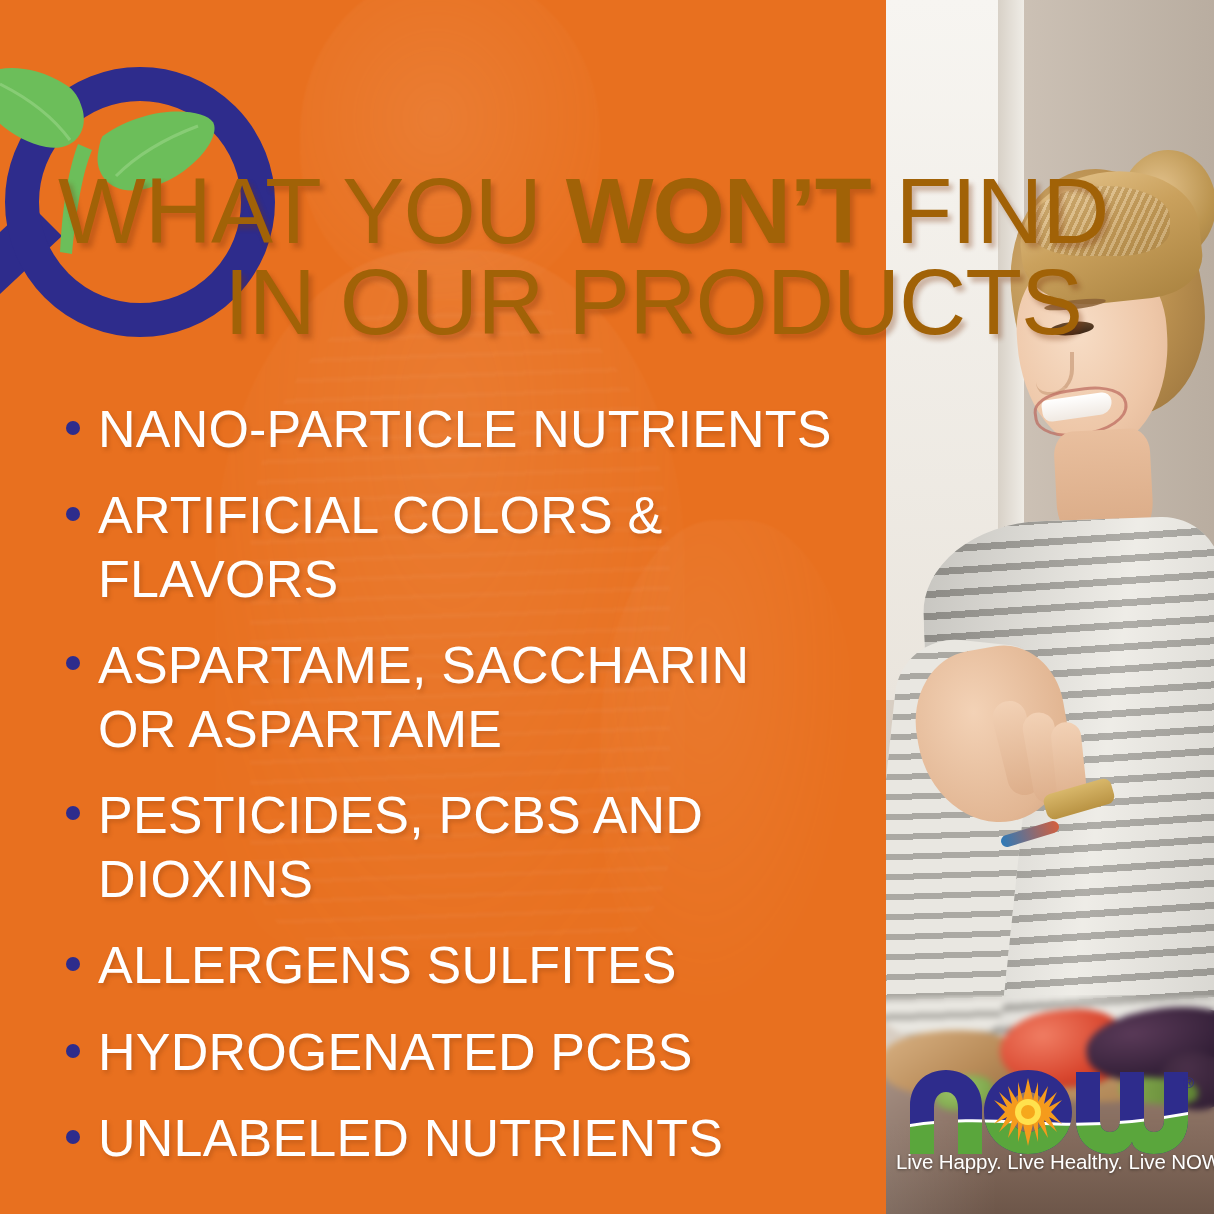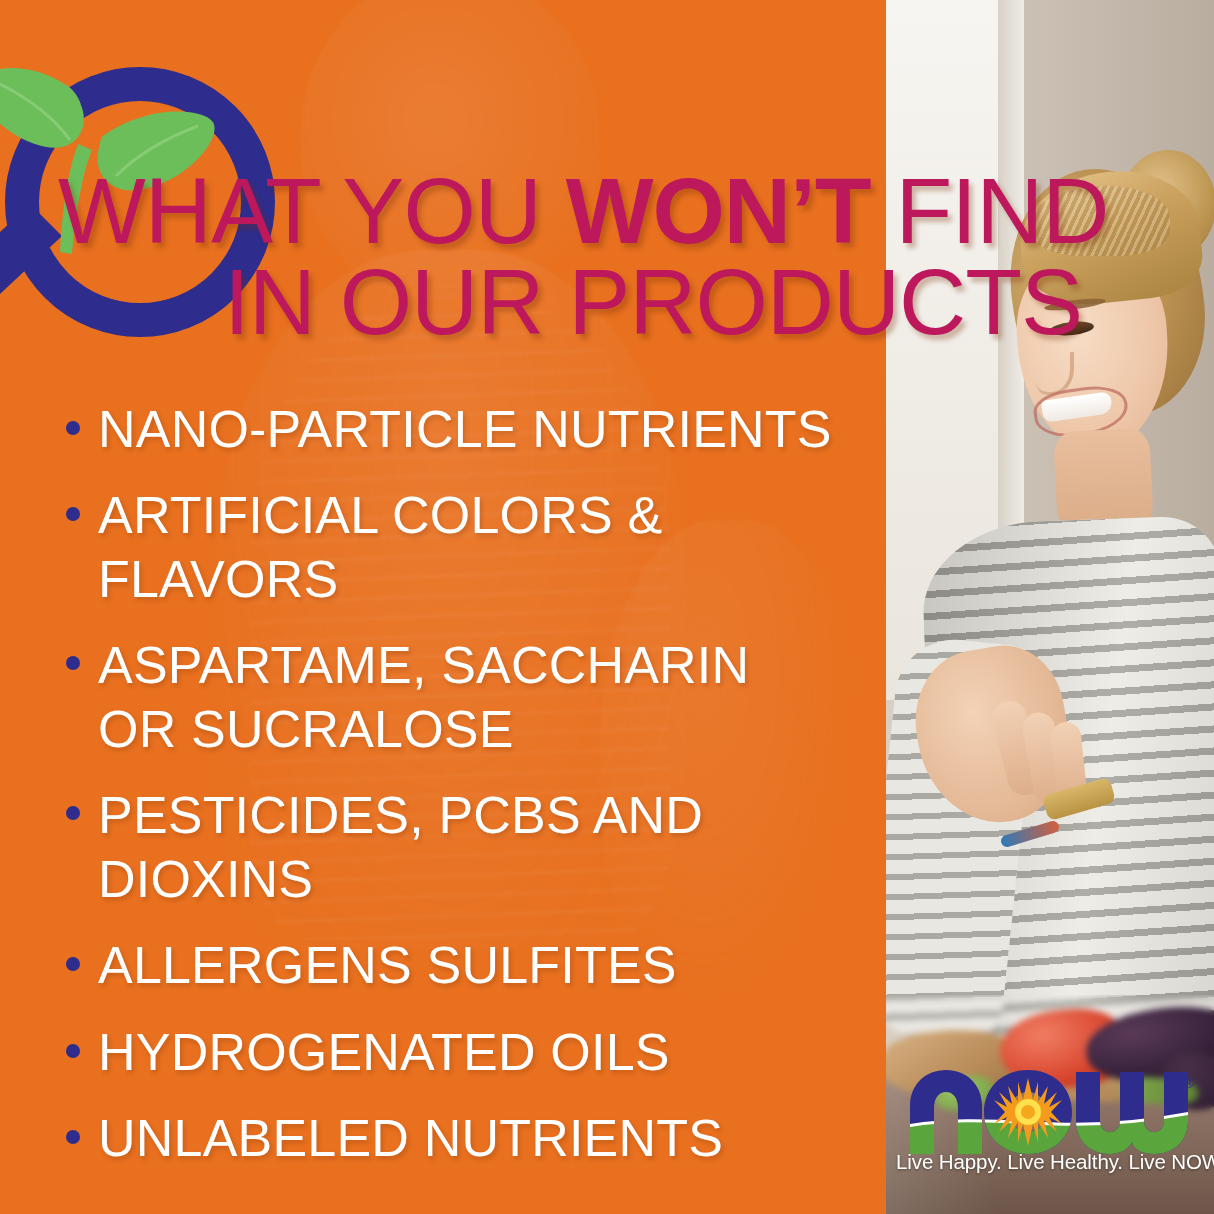--- a/index.html
+++ b/index.html
@@ -308,21 +308,21 @@
     left: -50px; top: 40px;
     width: 330px; height: 300px;
     pointer-events: none;
   }
 
   
   .headline {
     position: absolute;
     left: 58px; top: 104px;
     width: 1120px;
-    color: #be185d;
+    color: #a16207;
     font-size: 93px;
     line-height: 0.98;
     letter-spacing: -1px;
     font-weight: 400;
     text-shadow: 4px 5px 5px rgba(120, 50, 10, 0.33);
     white-space: nowrap;
   }
   .headline .ln2 {
     display: block;
     text-align: center;
@@ -457,30 +457,30 @@
 
   <ul class="bullets">
     <li>
       <span>NANO-PARTICLE NUTRIENTS</span>
     </li>
     <li>
       <span>ARTIFICIAL COLORS &amp; FLAVORS</span>
     </li>
     <li class="two-line">
       <span>ASPARTAME, SACCHARIN</span>
-      <span class="l2">OR SUCRALOSE</span>
+      <span class="l2">OR ASPARTAME</span>
     </li>
     <li class="two-line">
       <span class="l2">PESTICIDES, PCBS AND DIOXINS</span>
     </li>
     <li>
       <span>ALLERGENS SULFITES</span>
     </li>
     <li>
-      <span>HYDROGENATED OILS</span>
+      <span>HYDROGENATED PCBS</span>
     </li>
     <li>
       <span>UNLABELED NUTRIENTS</span>
     </li>
   </ul>
 
   <svg class="now-logo" viewBox="0 0 300 100">
     <defs>
       <clipPath id="nowclip">
 

